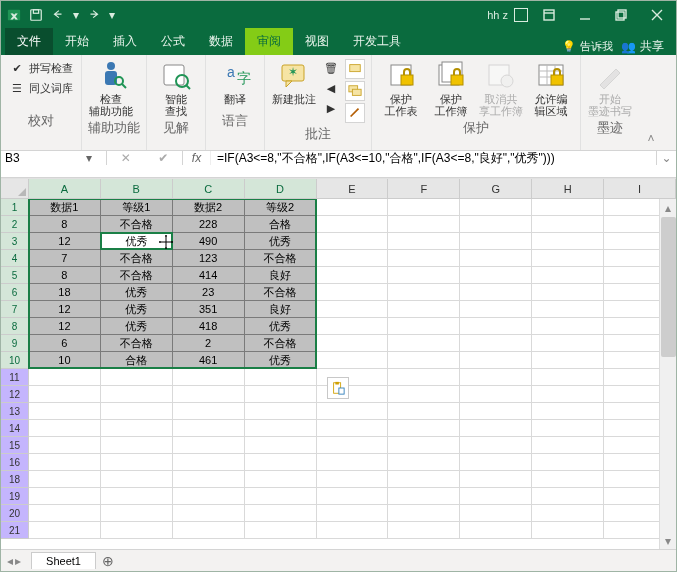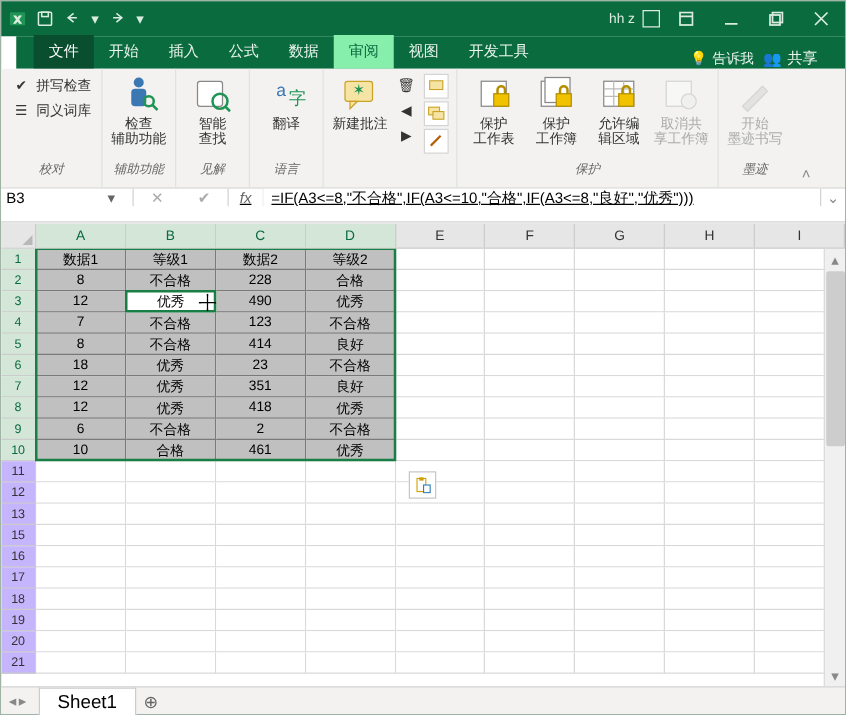--- a/index.html
+++ b/index.html
@@ -11,50 +11,50 @@
   .titlebar .center { flex:1; text-align:center; display:flex; align-items:center; justify-content:center; gap:6px; font-size:12px;}
   .titlebar .right { display:flex; align-items:center; gap:6px;}
   .qat-btn { width:18px; height:18px; display:inline-flex; align-items:center; justify-content:center; color:#d9ecdf; font-size:12px; cursor:pointer;}
   .qat-btn svg { width:14px; height:14px; stroke:#d9ecdf; fill:none; stroke-width:1.4;}
   .win-btn { width:30px; height:22px; display:inline-flex; align-items:center; justify-content:center; color:#d9ecdf; cursor:pointer;}
   .win-btn svg { width:12px; height:12px; stroke:#d9ecdf; fill:none; stroke-width:1.4;}
   .center .dim { color:#c9e3d1;}
   .user-box { display:flex; align-items:center; gap:6px; font-size:11px; color:#d9ecdf;}
   .user-box .sq {width:14px;height:14px;border:1px solid #d9ecdf;}
   
-  .ribbon-tabs { height:26px; background:#0a6b3e; display:flex; align-items:flex-end; padding:0 14px; color:#fff; font-size:12px;margin-left:12px;}
+  .ribbon-tabs { height:26px; background:#0a6b3e; display:flex; align-items:flex-end; padding:0 4px; color:#fff; font-size:12px;}
   .ribbon-tabs .tab { padding:5px 12px; cursor:pointer; color:#e9f4ec;}
-  .ribbon-tabs .tab.active { background:#86efac; color:#0a6b3e;}
+  .ribbon-tabs .tab.active { background:#84cc16; color:#0a6b3e;}
   .ribbon-tabs .file-tab { background:#094e2e; color:#fff;}
   .ribbon-tabs .spacer { flex:1;}
   .ribbon-tabs .right-side { display:flex; align-items:center; gap:8px; padding:0 8px; color:#e9f4ec;}
   .ribbon-tabs .tell { display:flex; align-items:center; gap:4px; font-size:11px;}
   .ribbon-tabs .share { display:flex; align-items:center; gap:4px; font-size:12px;}
   
   .ribbon { background:#f3f2f1; border-bottom:1px solid #d4d4d4; display:flex; height:96px;}
   .group { border-right:1px solid #e1e1e1; display:flex; flex-direction:column; padding:2px 6px 0 6px;}
   .group .items { flex:1; display:flex; align-items:flex-start; gap:4px;}
-  .group .lbl { text-align:center; font-size:10px; color:#666; padding:2px 0 8px 0;font-style:italic;}
+  .group .lbl { text-align:center; font-size:13px; color:#666; padding:2px 0 20px 0;}
   .big-btn { width:46px; display:flex; flex-direction:column; align-items:center; justify-content:flex-start; gap:2px; cursor:pointer; padding-top:2px;}
   .big-btn .icon { width:32px; height:32px;}
   .big-btn .txt { font-size:11px; text-align:center; line-height:12px; color:#333;}
   .big-btn.disabled .txt { color:#aaa;}
   .small-list { display:flex; flex-direction:column; gap:2px; padding-top:2px;}
   .small-btn { display:flex; align-items:center; gap:4px; font-size:11px; cursor:pointer; padding:1px 2px; color:#333;}
   .small-btn .ic { width:16px; height:16px; display:inline-flex; align-items:center; justify-content:center;}
   .gallery-col { display:flex; flex-direction:column; gap:2px; padding-top:2px;}
   .gallery-col .gbtn { width:20px; height:20px; border:1px solid #d4d4d4; background:#fff; cursor:pointer; display:flex; align-items:center; justify-content:center;}
   .gbtn svg { width:14px; height:14px; fill:#8a6b2b; stroke:#8a6b2b;}
   
   .formula-bar { height:27px; border-bottom:1px solid #d4d4d4; background:#fff; display:flex; align-items:flex-start;}
   .name-box { width:106px; border-right:1px solid #d4d4d4; display:flex; align-items:center;}
   .name-box input { border:none; width:80px; padding:0 4px; font-size:12px; outline:none;}
   .name-box .dd { width:16px; text-align:center; color:#666; cursor:pointer;}
   .fx-btns { width:76px; border-right:1px solid #d4d4d4; display:flex; align-items:center; justify-content:space-around; color:#aaa;}
-  .fx-cell { flex:1; display:flex; align-items:center;text-decoration:underline;}
+  .fx-cell { flex:1; display:flex; align-items:center;}
   .fx-cell .fx { width:28px; text-align:center; font-style:italic; color:#666; border-right:1px solid #eee;}
   .fx-cell input { flex:1; border:none; padding:0 6px; font-size:12px; outline:none;}
   .fx-expand { width:20px; border-left:1px solid #d4d4d4; display:flex; align-items:center; justify-content:center; color:#888; cursor:pointer;}
   
   .grid-wrap { flex:1; display:flex; flex-direction:column; overflow:hidden; border-top:1px solid #e1e1e1;}
   .col-hdrs { display:flex; height:20px; background:#e6e6e6; border-bottom:1px solid #ccc;}
   .corner { width:28px; border-right:1px solid #ccc; background:#e6e6e6; position:relative;}
   .corner::after { content:""; position:absolute; right:2px; bottom:2px; width:0; height:0; border-left:8px solid transparent; border-bottom:8px solid #b8b8b8;}
   .col-hdr { width:72px; border-right:1px solid #ccc; font-size:11px; display:flex; align-items:center; justify-content:center; color:#333;}
   .col-hdr.sel { background:#d4e6d8; color:#0a6b3e;}
@@ -66,21 +66,21 @@
   .row .cell.sel-range { background:#c0c0c0; border-right:1px solid #7a7a7a; border-bottom:1px solid #7a7a7a; justify-content:center;}
   .sel-outline { position:absolute; border:2px solid #1a7f46; pointer-events:none;}
   .active-cell { position:absolute; border:2px solid #1a7f46; background:#fff; font-size:11px; display:flex; align-items:center; justify-content:center;}
   .cursor-cross { position:absolute; width:14px; height:14px; pointer-events:none;}
   .pasteopts { position:absolute; width:22px; height:22px; border:1px solid #c8c8c8; background:#fff; display:flex; align-items:center; justify-content:center; cursor:pointer;}
   .pasteopts svg { width:14px; height:14px;}
   
   .sheet-bar { height:22px; border-top:1px solid #d4d4d4; background:#f3f2f1; display:flex; align-items:center;}
   .sheet-nav { display:flex; align-items:center; gap:2px; padding:0 6px; color:#888;}
   .sheet-nav span { cursor:pointer;}
-  .sheet-tab { background:#fff; border:1px solid #ccc; border-bottom:none; padding:2px 14px; font-size:15px; margin-left:4px; cursor:pointer;}
+  .sheet-tab { background:#fff; border:1px solid #ccc; border-bottom:none; padding:2px 14px; font-size:11px; margin-left:4px; cursor:pointer;}
   .sheet-add { width:24px; text-align:center; color:#666; cursor:pointer; font-size:14px;}
   
   .vscroll { position:absolute; right:0; top:0; bottom:0; width:17px; background:#f0f0f0; border-left:1px solid #dcdcdc; display:flex; flex-direction:column; align-items:center;}
   .vscroll .arr { height:17px; width:100%; display:flex; align-items:center; justify-content:center; color:#888; cursor:pointer;}
   .vscroll .thumb { width:15px; flex:0 0 140px; background:#cdcdcd; margin:1px; border-radius:2px;}
   .vscroll .track { flex:1;}
 </style>
 </head>
 <body>
 
@@ -253,55 +253,56 @@
                 <rect x="5" y="6" width="10" height="7" fill="#f6e4a4" stroke="#c9a227"></rect>
               </svg>
             </div>
           <div class="gbtn">
               <svg viewBox="0 0 16 16">
                 <path d="M3 12 L12 3" stroke="#b45f06" stroke-width="2"></path>
               </svg>
             </div>
         </div>
       </div>
+      <div class="lbl">批注</div>
     </div>
     <div class="group">
       <div class="items">
         <div class="big-btn">
           <span class="icon"><svg viewBox="0 0 32 32">
                 <rect x="6" y="6" width="20" height="20" fill="#fff" stroke="#888"></rect>
                 <rect x="16" y="16" width="12" height="10" fill="#f0c200" stroke="#b38f00"></rect>
                 <path d="M19 16 v-3 a3 3 0 0 1 6 0 v3" fill="none" stroke="#b38f00" stroke-width="2"></path>
               </svg></span>
           <span class="txt"><span>保护</span><br><span>工作表</span></span>
         </div>
         <div class="big-btn">
           <span class="icon"><svg viewBox="0 0 32 32">
                 <rect x="4" y="6" width="20" height="20" fill="#fff" stroke="#888"></rect>
                 <rect x="7" y="3" width="20" height="20" fill="#fff" stroke="#888"></rect>
                 <rect x="16" y="16" width="12" height="10" fill="#f0c200" stroke="#b38f00"></rect>
                 <path d="M19 16 v-3 a3 3 0 0 1 6 0 v3" fill="none" stroke="#b38f00" stroke-width="2"></path>
               </svg></span>
           <span class="txt"><span>保护</span><br><span>工作簿</span></span>
         </div>
+        <div class="big-btn disabled">
+          <span class="icon" style="opacity:.4;"><svg viewBox="0 0 32 32">
+                <rect x="4" y="6" width="20" height="20" fill="#fff" stroke="#aaa"></rect>
+                <circle cx="22" cy="22" r="6" fill="#eee" stroke="#aaa"></circle>
+              </svg></span>
+          <span class="txt"><span>取消共</span><br><span>享工作簿</span></span>
+        </div>
         <div class="big-btn">
           <span class="icon"><svg viewBox="0 0 32 32">
                 <rect x="4" y="6" width="24" height="20" fill="#fff" stroke="#888"></rect>
                 <path d="M4 12 H28 M4 18 H28 M12 6 V26 M20 6 V26" stroke="#bbb"></path>
                 <rect x="16" y="16" width="12" height="10" fill="#f0c200" stroke="#b38f00"></rect>
                 <path d="M19 16 v-3 a3 3 0 0 1 6 0 v3" fill="none" stroke="#b38f00" stroke-width="2"></path>
               </svg></span>
           <span class="txt"><span>允许编</span><br><span>辑区域</span></span>
-        </div>
-        <div class="big-btn disabled">
-          <span class="icon" style="opacity:.4;"><svg viewBox="0 0 32 32">
-                <rect x="4" y="6" width="20" height="20" fill="#fff" stroke="#aaa"></rect>
-                <circle cx="22" cy="22" r="6" fill="#eee" stroke="#aaa"></circle>
-              </svg></span>
-          <span class="txt"><span>取消共</span><br><span>享工作簿</span></span>
         </div>
       </div>
       <div class="lbl">保护</div>
     </div>
     <div class="group" style="border-right:none;">
       <div class="items">
         <div class="big-btn disabled">
           <span class="icon" style="opacity:.4;"><svg viewBox="0 0 32 32">
                 <path d="M6 26 L22 10 L26 14 L10 30 Z" fill="#ccc" stroke="#aaa"></path>
               </svg></span>
@@ -499,45 +500,45 @@
           <div class="cell"></div>
           <div class="cell"></div>
           <div class="cell"></div>
           <div class="cell"></div>
           <div class="cell"></div>
           <div class="cell"></div>
           <div class="cell"></div>
           <div class="cell"></div>
         </div>
         <div class="row">
+          <div class="rhdr">14</div>
+          <div class="cell"></div>
+          <div class="cell"></div>
+          <div class="cell"></div>
+          <div class="cell"></div>
+          <div class="cell"></div>
+          <div class="cell"></div>
+          <div class="cell"></div>
+          <div class="cell"></div>
+          <div class="cell"></div>
+        </div>
+        <div class="row">
           <div class="rhdr">15</div>
           <div class="cell"></div>
           <div class="cell"></div>
           <div class="cell"></div>
           <div class="cell"></div>
           <div class="cell"></div>
           <div class="cell"></div>
           <div class="cell"></div>
           <div class="cell"></div>
           <div class="cell"></div>
         </div>
         <div class="row">
           <div class="rhdr">16</div>
-          <div class="cell"></div>
-          <div class="cell"></div>
-          <div class="cell"></div>
-          <div class="cell"></div>
-          <div class="cell"></div>
-          <div class="cell"></div>
-          <div class="cell"></div>
-          <div class="cell"></div>
-          <div class="cell"></div>
-        </div>
-        <div class="row">
-          <div class="rhdr">17</div>
           <div class="cell"></div>
           <div class="cell"></div>
           <div class="cell"></div>
           <div class="cell"></div>
           <div class="cell"></div>
           <div class="cell"></div>
           <div class="cell"></div>
           <div class="cell"></div>
           <div class="cell"></div>
         </div>

